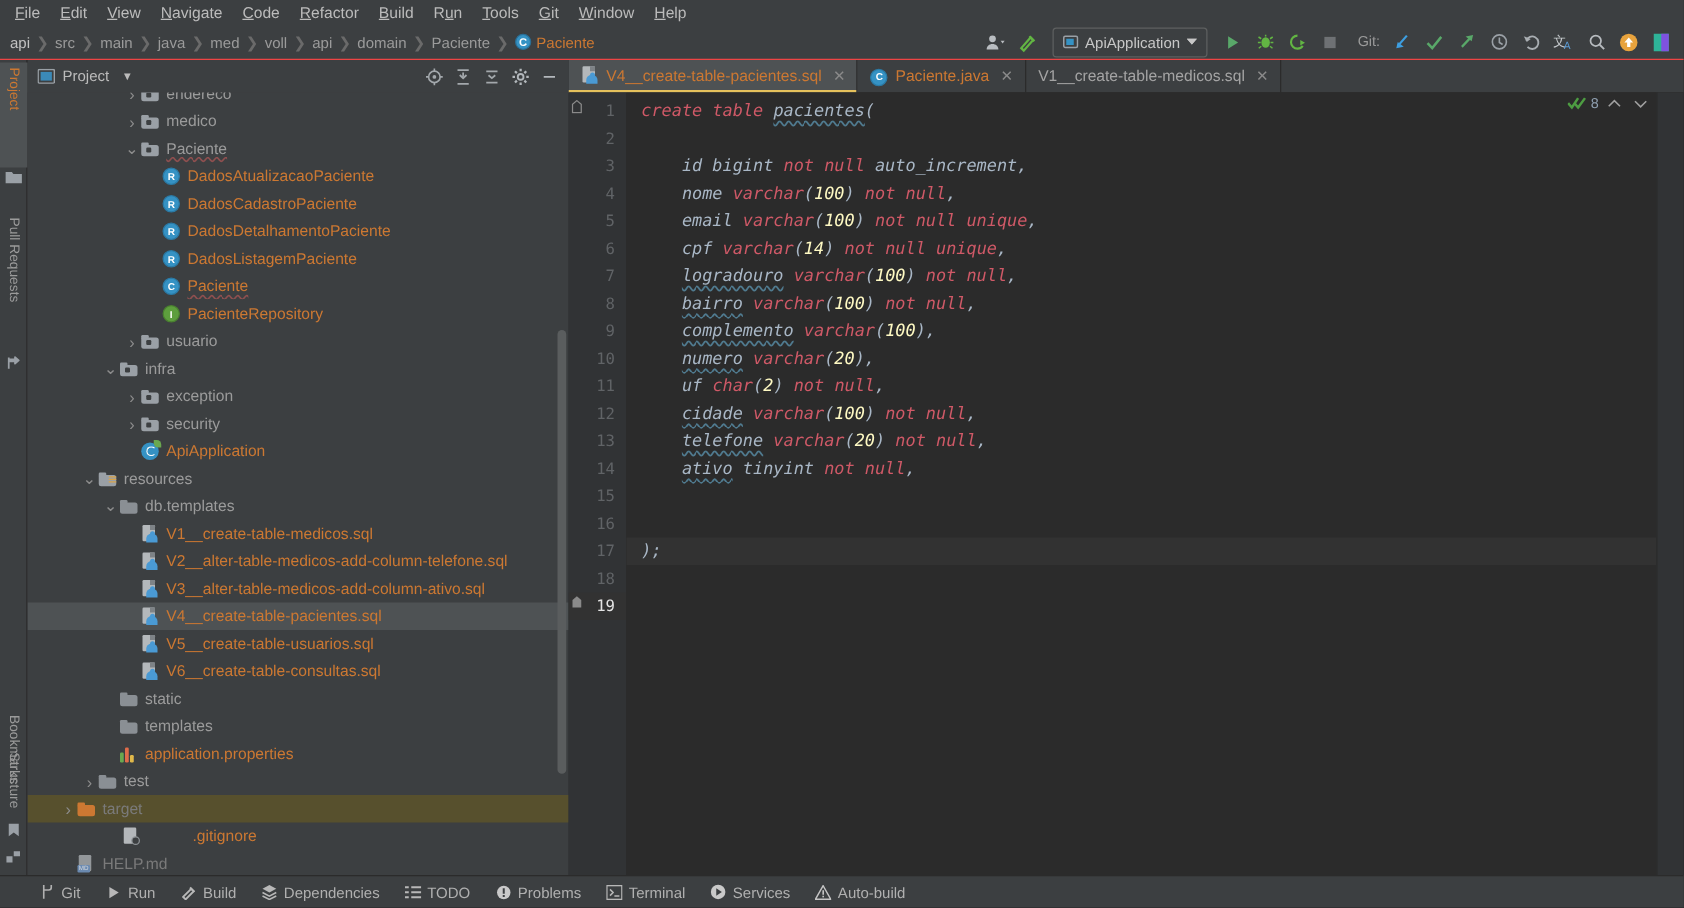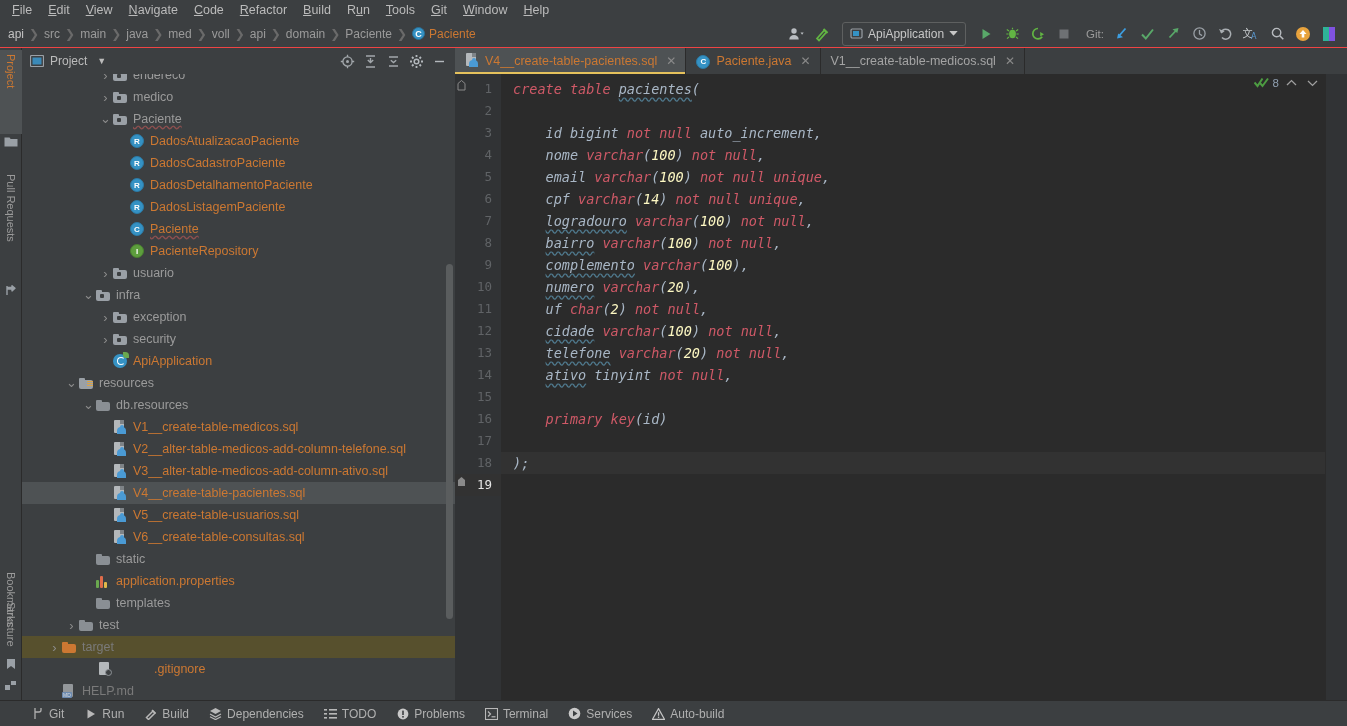--- a/index.html
+++ b/index.html
@@ -591,21 +591,21 @@
               <span class="tlabel dim">resources</span>
             </div>
             <div class="trow" style="padding-left: 61px;">
               <span class="tarrow" style="font-size: 13px; line-height: 8px;">⌄</span>
               <span class="ticon">
                 <span class="fldr plain grey2">
                   <i class="fb"></i>
                   <i class="ft"></i>
                 </span>
               </span>
-              <span class="tlabel dim">db.resources</span>
+              <span class="tlabel dim">db.templates</span>
             </div>
             <div class="trow" style="padding-left: 78px;">
               <span class="tarrow">&nbsp;</span>
               <span class="ticon">
                 <span class="sqlicon">
                   <i class="pg"></i>
                   <i class="fold"></i>
                   <i class="head"></i>
                   <i class="per"></i>
                 </span>
@@ -678,37 +678,37 @@
                 <span class="fldr plain grey2">
                   <i class="fb"></i>
                   <i class="ft"></i>
                 </span>
               </span>
               <span class="tlabel dim">static</span>
             </div>
             <div class="trow" style="padding-left: 61px;">
               <span class="tarrow">&nbsp;</span>
               <span class="ticon">
+                <span class="fldr plain grey2">
+                  <i class="fb"></i>
+                  <i class="ft"></i>
+                </span>
+              </span>
+              <span class="tlabel dim">templates</span>
+            </div>
+            <div class="trow" style="padding-left: 61px;">
+              <span class="tarrow">&nbsp;</span>
+              <span class="ticon">
                 <span class="propicon">
                   <i></i>
                   <i></i>
                   <i></i>
                 </span>
               </span>
               <span class="tlabel orange">application.properties</span>
-            </div>
-            <div class="trow" style="padding-left: 61px;">
-              <span class="tarrow">&nbsp;</span>
-              <span class="ticon">
-                <span class="fldr plain grey2">
-                  <i class="fb"></i>
-                  <i class="ft"></i>
-                </span>
-              </span>
-              <span class="tlabel dim">templates</span>
             </div>
             <div class="trow" style="padding-left: 44px;">
               <span class="tarrow" style="font-size: 13px;">›</span>
               <span class="ticon">
                 <span class="fldr plain grey2">
                   <i class="fb"></i>
                   <i class="ft"></i>
                 </span>
               </span>
               <span class="tlabel dim">test</span>
@@ -808,21 +808,20 @@
             <div class="cline"><span class="punct">    cpf </span><span class="kw">varchar</span><span class="punct">(</span><span class="num">14</span><span class="punct">) </span><span class="kw">not</span><span class="punct"> </span><span class="kw">null</span><span class="punct"> </span><span class="kw">unique</span><span class="punct">,</span></div>
             <div class="cline"><span class="punct">    </span><span class="sp">logradouro</span><span class="punct"> </span><span class="kw">varchar</span><span class="punct">(</span><span class="num">100</span><span class="punct">) </span><span class="kw">not</span><span class="punct"> </span><span class="kw">null</span><span class="punct">,</span></div>
             <div class="cline"><span class="punct">    </span><span class="sp">bairro</span><span class="punct"> </span><span class="kw">varchar</span><span class="punct">(</span><span class="num">100</span><span class="punct">) </span><span class="kw">not</span><span class="punct"> </span><span class="kw">null</span><span class="punct">,</span></div>
             <div class="cline"><span class="punct">    </span><span class="sp">complemento</span><span class="punct"> </span><span class="kw">varchar</span><span class="punct">(</span><span class="num">100</span><span class="punct">),</span></div>
             <div class="cline"><span class="punct">    </span><span class="sp">numero</span><span class="punct"> </span><span class="kw">varchar</span><span class="punct">(</span><span class="num">20</span><span class="punct">),</span></div>
             <div class="cline"><span class="punct">    uf </span><span class="kw">char</span><span class="punct">(</span><span class="num">2</span><span class="punct">) </span><span class="kw">not</span><span class="punct"> </span><span class="kw">null</span><span class="punct">,</span></div>
             <div class="cline"><span class="punct">    </span><span class="sp">cidade</span><span class="punct"> </span><span class="kw">varchar</span><span class="punct">(</span><span class="num">100</span><span class="punct">) </span><span class="kw">not</span><span class="punct"> </span><span class="kw">null</span><span class="punct">,</span></div>
             <div class="cline"><span class="punct">    </span><span class="sp">telefone</span><span class="punct"> </span><span class="kw">varchar</span><span class="punct">(</span><span class="num">20</span><span class="punct">) </span><span class="kw">not</span><span class="punct"> </span><span class="kw">null</span><span class="punct">,</span></div>
             <div class="cline"><span class="punct">    </span><span class="sp">ativo</span><span class="punct"> tinyint </span><span class="kw">not</span><span class="punct"> </span><span class="kw">null</span><span class="punct">,</span></div>
             <div class="cline">&nbsp;</div>
-            <div class="cline"><span class="punct">    </span><span class="kw">primary</span><span class="punct"> </span><span class="kw">key</span><span class="punct">(id)</span></div>
             <div class="cline">&nbsp;</div>
             <div class="cline cur"><span class="punct">);</span></div>
           </div>
         <div class="ed-right"></div>
 
         <div class="inspect-widget">
           <span>
             <svg width="15" height="13" viewBox="0 0 15 13">
                 <path d="M0.5 6.5 L3.5 10 L8.5 2.5" fill="none" stroke="#4d9c42" stroke-width="2"></path>
                 <path d="M5.5 6.5 L8.5 10 L14 2.5" fill="none" stroke="#4d9c42" stroke-width="2"></path>

